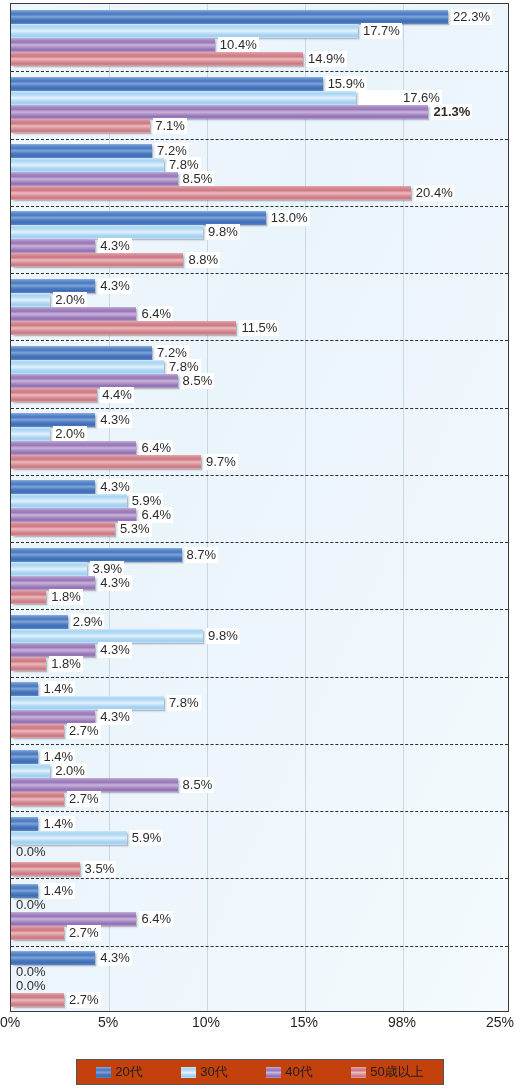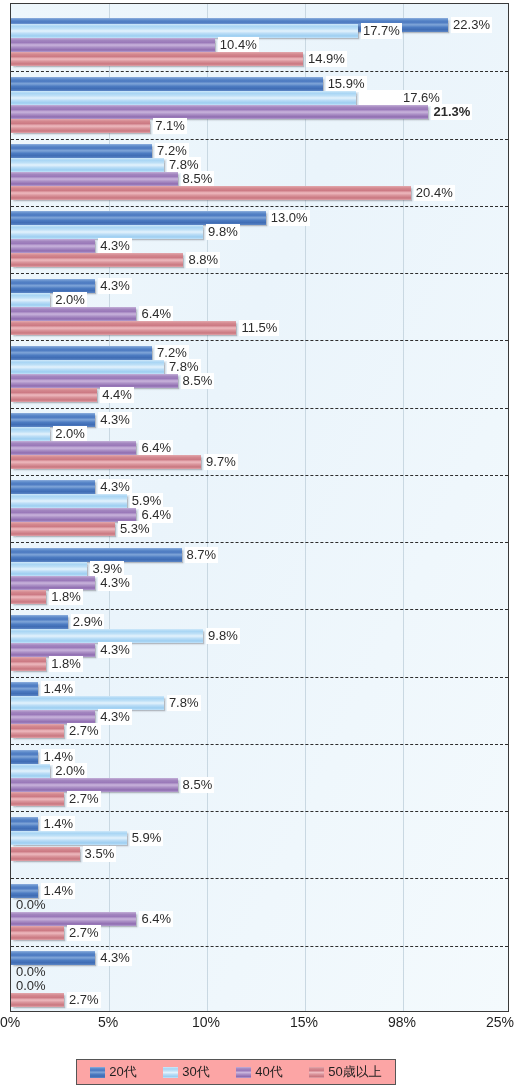--- a/index.html
+++ b/index.html
@@ -127,25 +127,25 @@
     font-size: 14px;
     color: #1f1f1f;
     white-space: nowrap;
   }
 
   
   #legend {
     position: absolute;
     left: 76px;
     top: 1059px;
-    width: 320px;
+    width: 368px;
     height: 26px;
     box-sizing: border-box;
     border: 1px solid #555;
-    background: #fca5a5;
+    background: #c2410c;
     display: flex;
     align-items: center;
     justify-content: space-around;
   }
   .legend-item {
     display: flex;
     align-items: center;
     gap: 4px;
   }
   .legend-swatch {
@@ -166,21 +166,21 @@
 
   <div id="plot-area">
     <div id="gridlines">
         <div class="gridline" style="left: 98px;"></div>
         <div class="gridline" style="left: 196px;"></div>
         <div class="gridline" style="left: 294px;"></div>
         <div class="gridline" style="left: 392px;"></div>
       </div>
     <div id="groups">
         <div class="group" style="top: 0px; height: 67.2667px;">
-          <div class="bar-row" style="top: 14px; width: 499px;">
+          <div class="bar-row" style="top: 6px; width: 499px;">
             <div class="bar s0" title="20代 22.3%" style="width: 437.08px;"></div>
             <div class="bar-label" style="left: 440.08px;">22.3%</div>
           </div>
           <div class="bar-row" style="top: 19.6333px; width: 499px;">
             <div class="bar s1" title="30代 17.7%" style="width: 346.92px;"></div>
             <div class="bar-label" style="left: 349.92px;">17.7%</div>
           </div>
           <div class="bar-row" style="top: 33.6333px; width: 499px;">
             <div class="bar s2" title="40代 10.4%" style="width: 203.84px;"></div>
             <div class="bar-label" style="left: 206.84px;">10.4%</div>
@@ -406,21 +406,21 @@
             <div class="bar-label" style="left: 30.44px;">1.4%</div>
           </div>
           <div class="bar-row" style="top: 19.6333px; width: 499px;">
             <div class="bar s1" title="30代 5.9%" style="width: 115.64px;"></div>
             <div class="bar-label" style="left: 118.64px;">5.9%</div>
           </div>
           <div class="bar-row" style="top: 33.6333px; width: 499px;">
             <div class="bar s2 zero" title="40代 0.0%" style="width: 0px;"></div>
             <div class="bar-label zero-label" style="left: 3px;">0.0%</div>
           </div>
-          <div class="bar-row" style="top: 36px; width: 499px;">
+          <div class="bar-row" style="top: 51px; width: 499px;">
             <div class="bar s3" title="50歳以上 3.5%" style="width: 68.6px;"></div>
             <div class="bar-label" style="left: 71.6px;">3.5%</div>
           </div>
         </div>
         <div class="group" style="top: 874.467px; height: 67.2667px;">
           <div class="group-sep" style="top: 0px;"></div>
           <div class="bar-row" style="top: 5.63333px; width: 499px;">
             <div class="bar s0" title="20代 1.4%" style="width: 27.44px;"></div>
             <div class="bar-label" style="left: 30.44px;">1.4%</div>
           </div>

